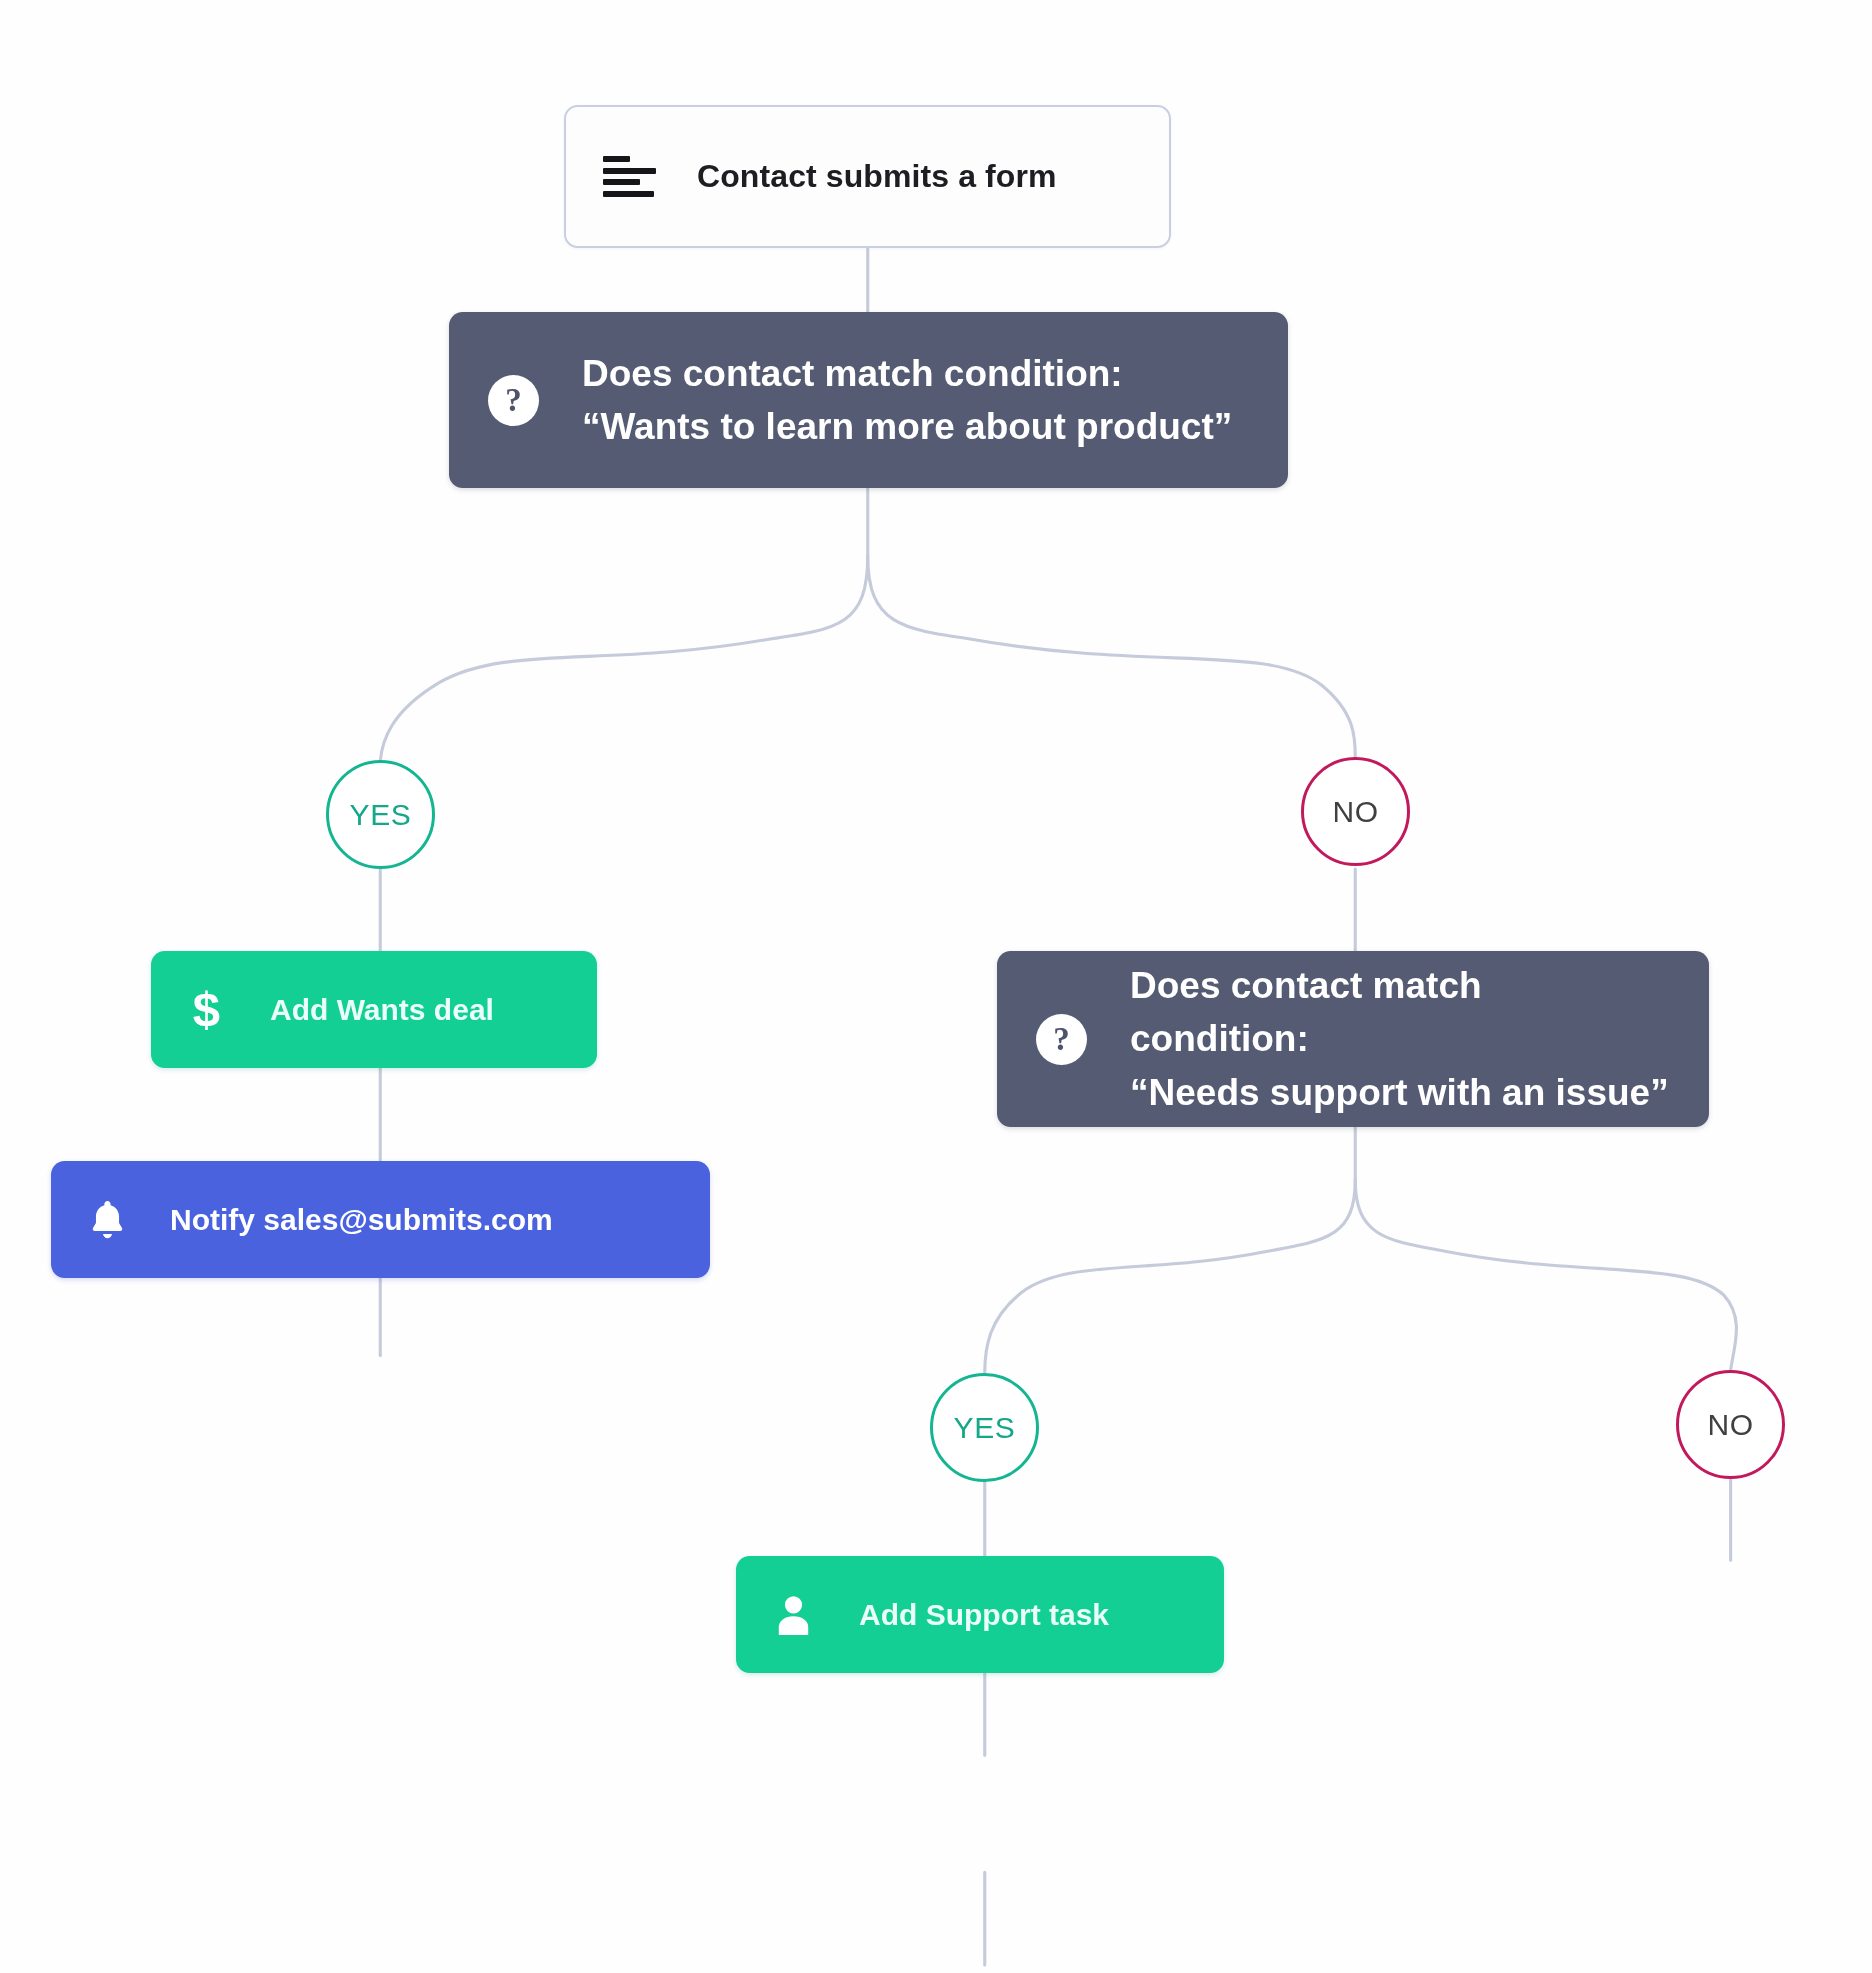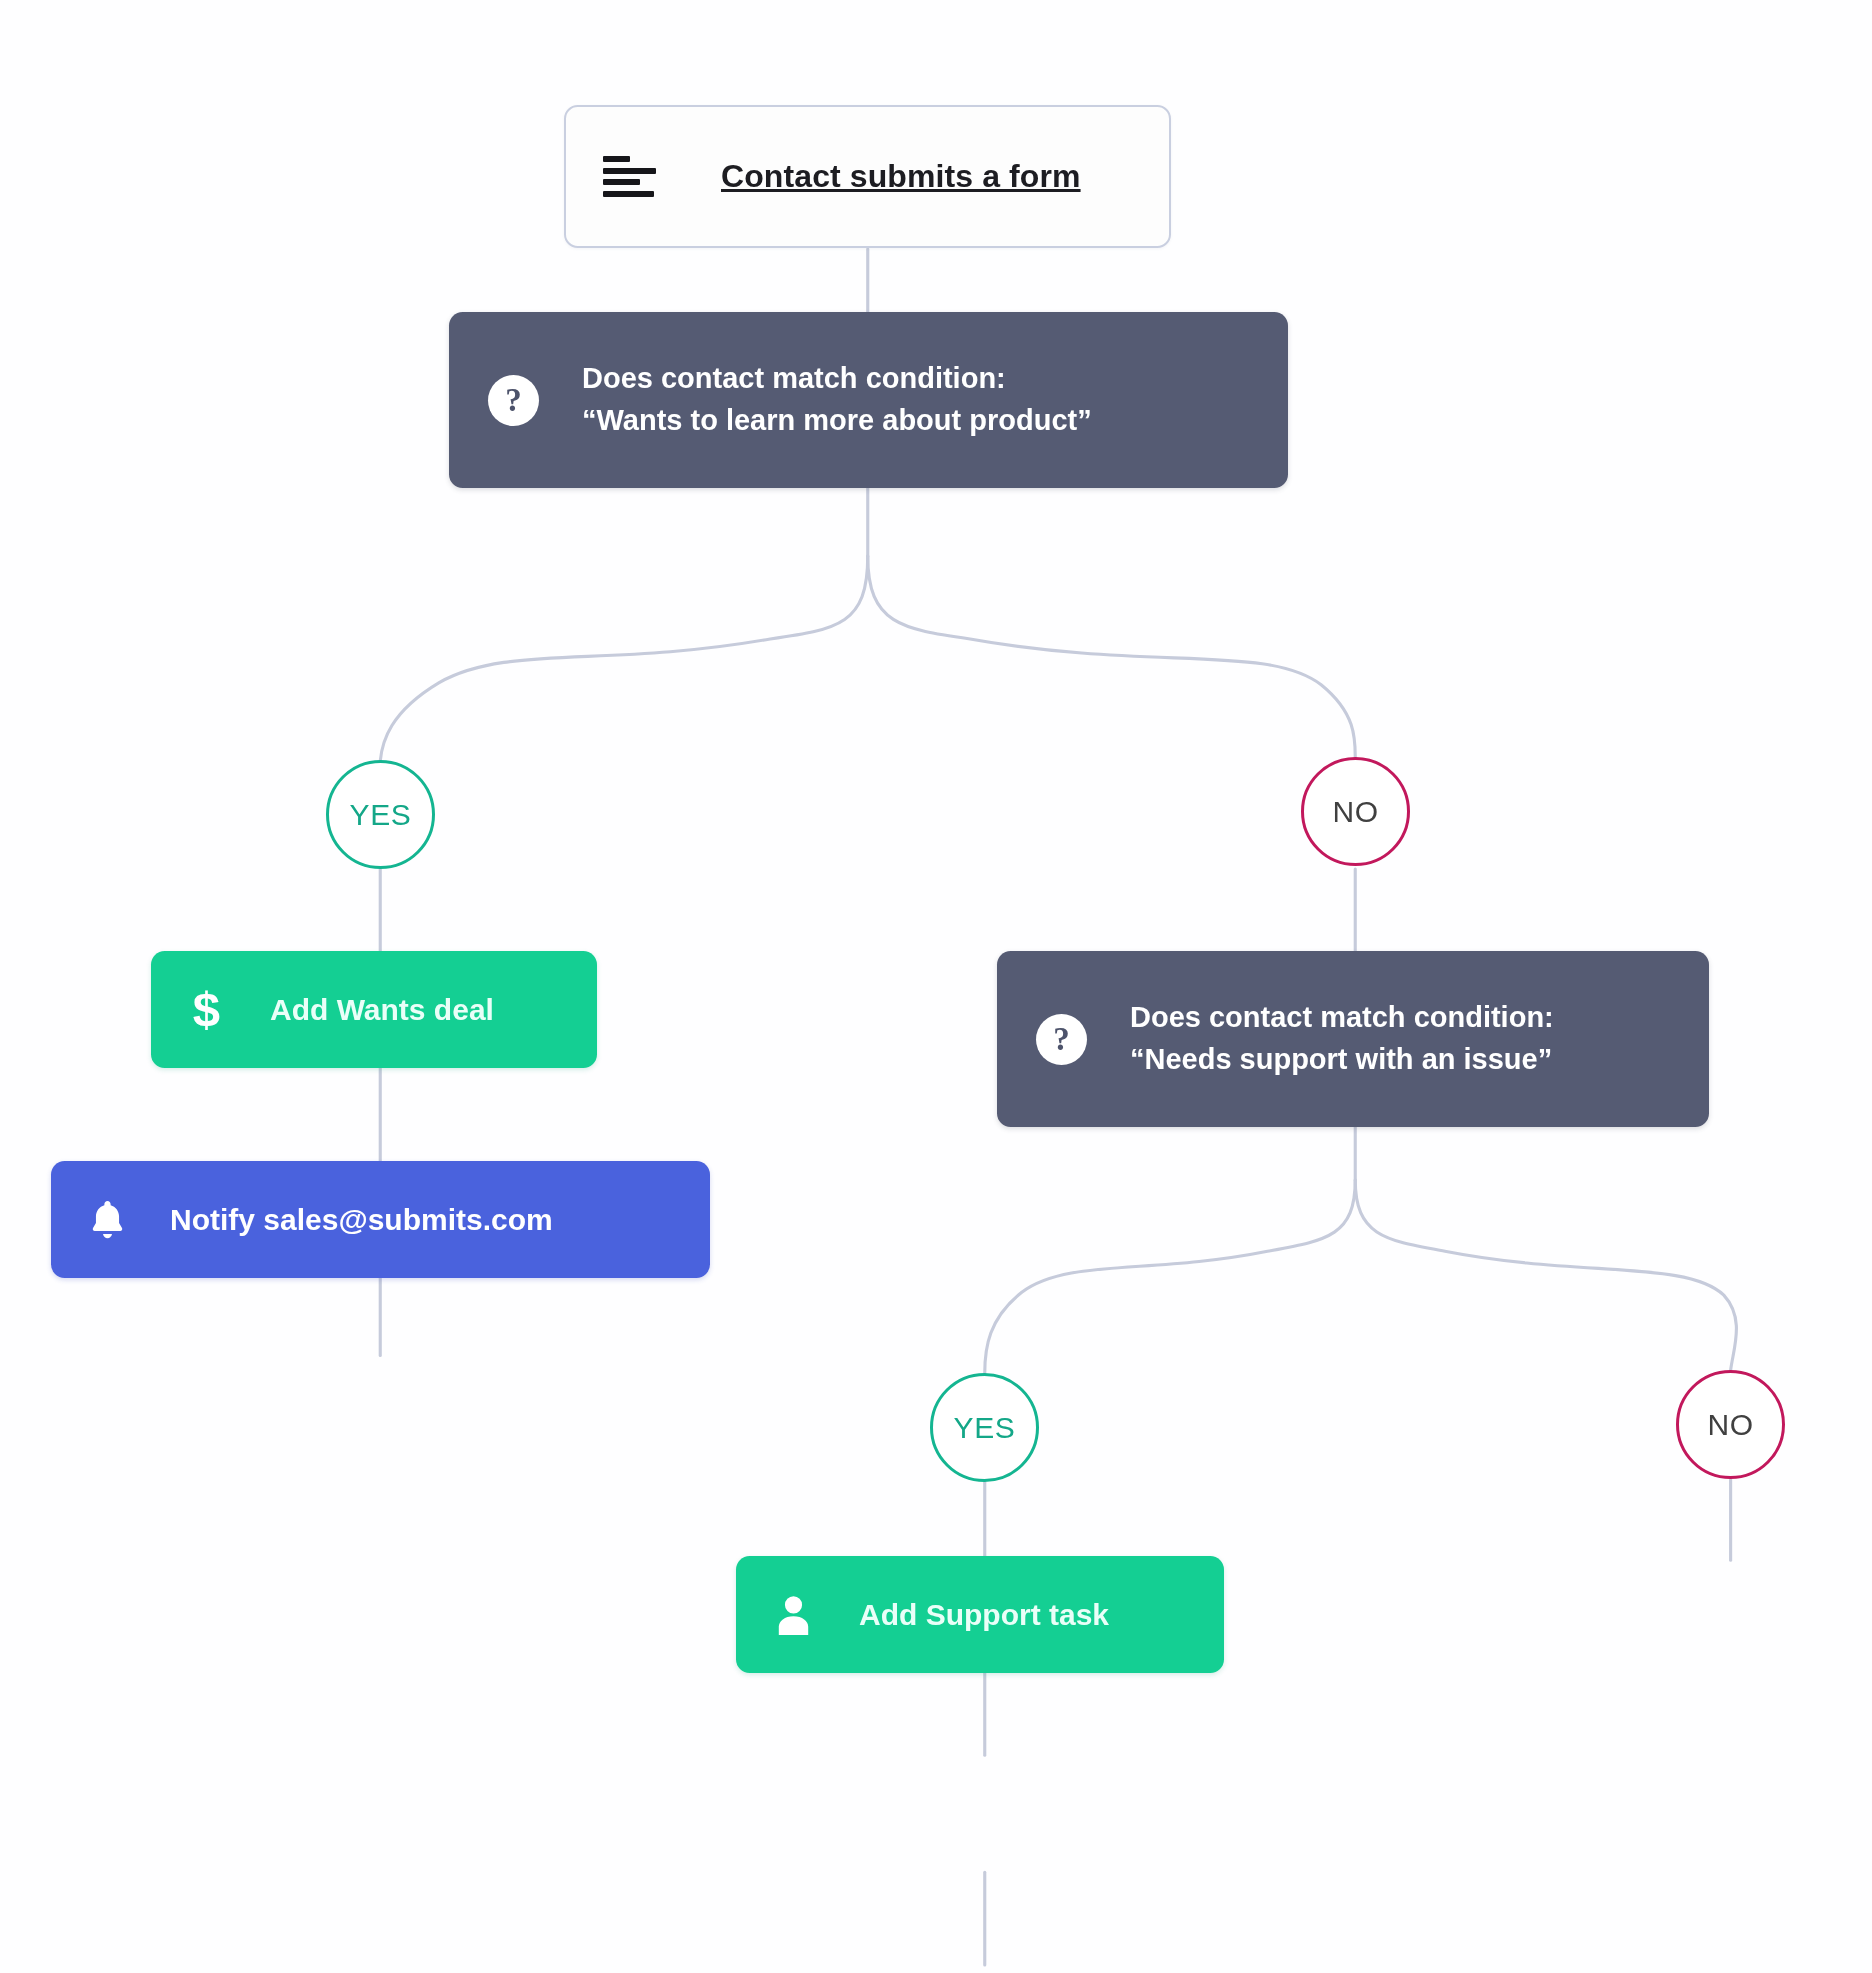--- a/index.html
+++ b/index.html
@@ -47,21 +47,21 @@
     letter-spacing: 0.1px;
   }
 
   
   .node-condition {
     background: #555b73;
     box-shadow: 0 2px 4.9px rgba(60,64,85,0.18);
   }
   .node-condition .node-label {
     color: #ffffff;
-    font-size: 29px;
+    font-size: 37px;
     font-weight: 700;
     line-height: 1.44;
     white-space: pre-line;
   }
 
   
   .node-action-green {
     background: #14cf93;
     box-shadow: 0 2px 4.9px rgba(20,160,120,0.18);
   }
@@ -200,21 +200,21 @@
     </g>
   </svg>
 
   <div class="node node-trigger" style="left:564px; top:105px; width:607px; height:143px; padding:0 37px;">
     <span class="node-icon icon-form">
       <i></i>
         <i></i>
         <i></i>
         <i></i>
     </span>
-    <span class="node-label" style="margin-left:65px;text-decoration:underline;">Contact submits a form</span>
+    <span class="node-label" style="margin-left:41px;">Contact submits a form</span>
   </div>
 
   <div class="node node-condition" style="left:449px; top:312px; width:839px; height:176px; padding:0 39px;">
     <span class="node-icon icon-question">?</span>
     <span class="node-label" style="margin-left:43px;">Does contact match condition:
 “Wants to learn more about product”</span>
   </div>
 
   <div class="badge badge-yes" style="left:326px; top:760px;">
     <span>YES</span>

